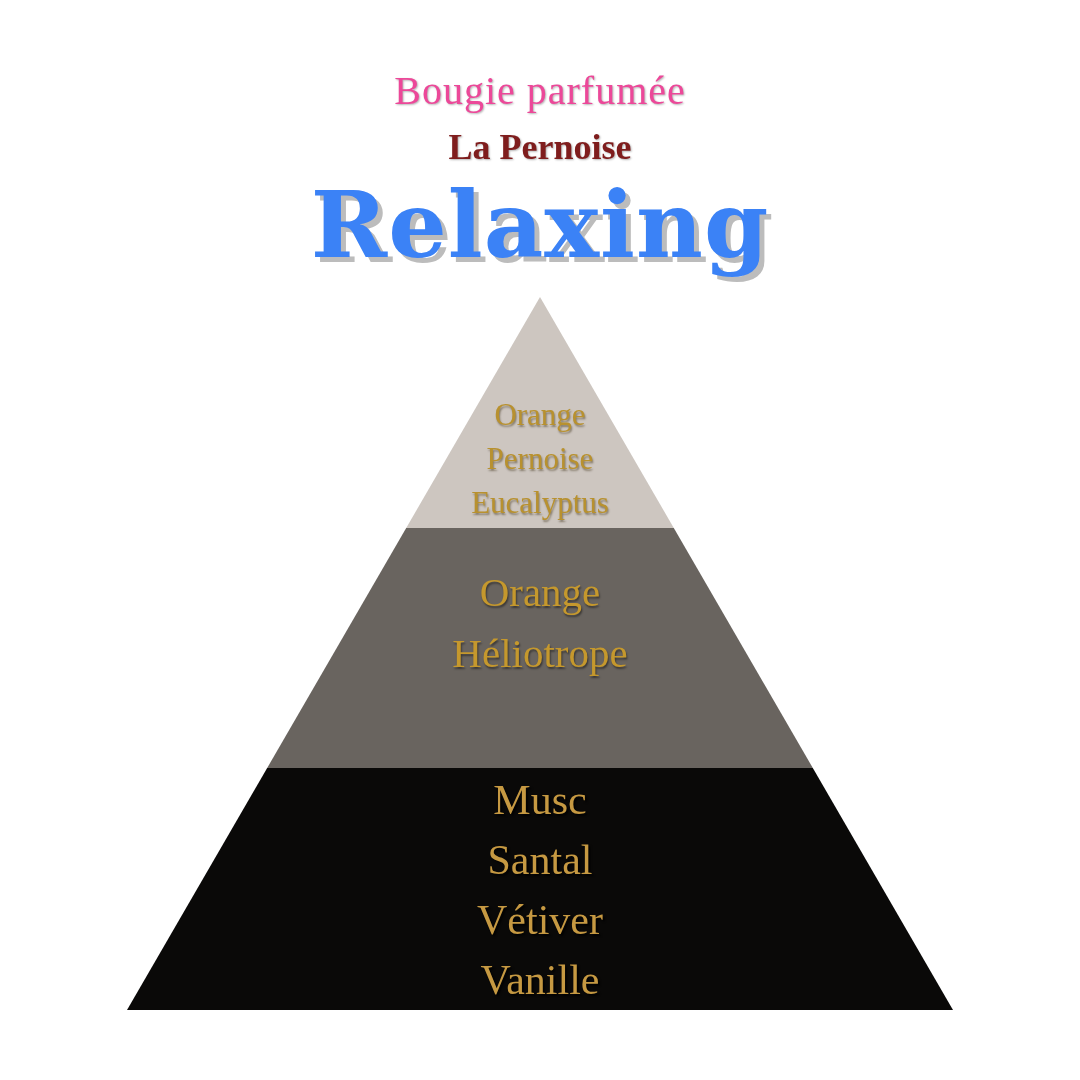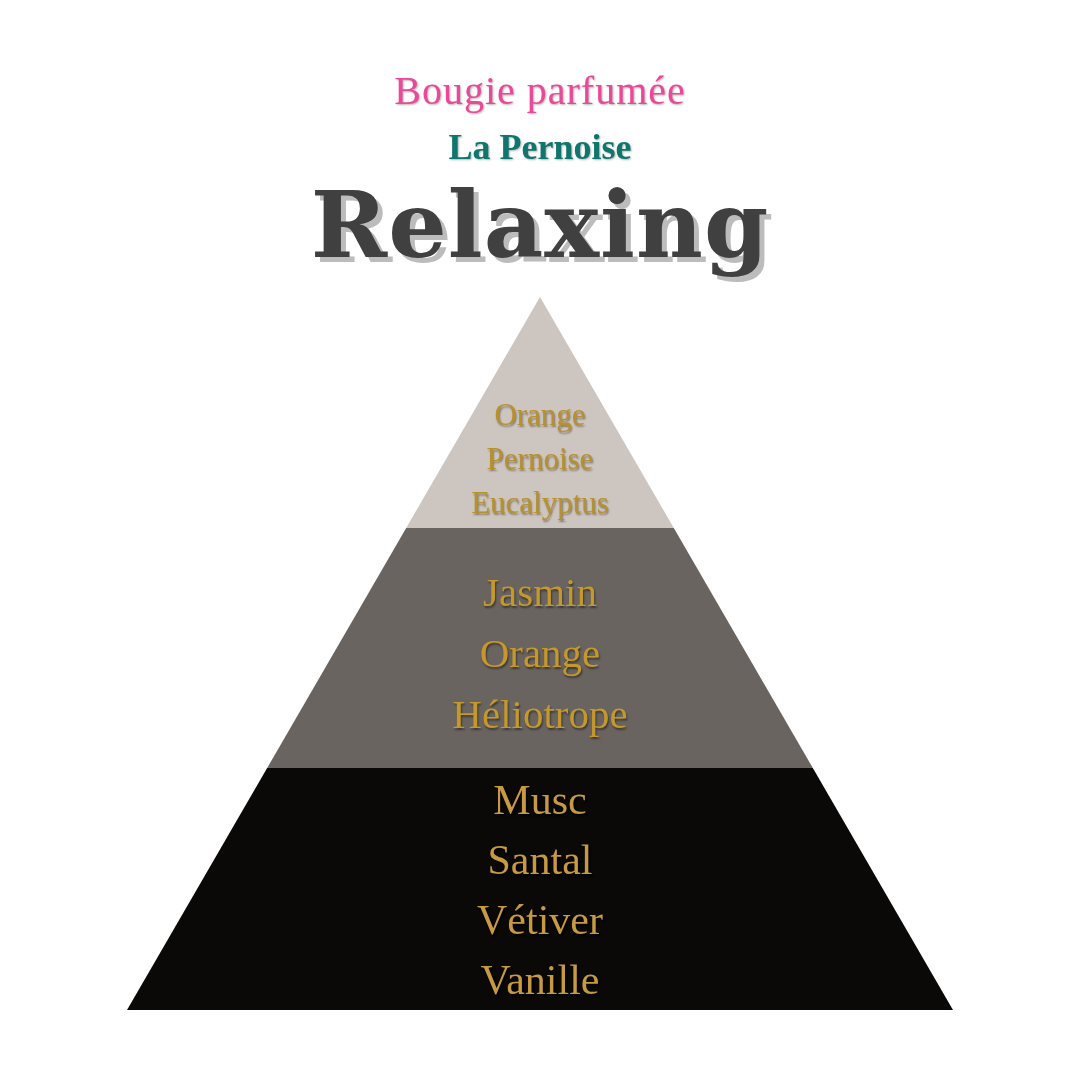--- a/index.html
+++ b/index.html
@@ -27,21 +27,21 @@
     color: #ec4899;
     text-shadow: 1px 1px 2px rgba(0,0,0,0.30);
     letter-spacing: 1px;
     margin-top: 11px;
   }
   .brand {
     margin-top: 10px;
     font-size: 36px;
     line-height: 44px;
     font-weight: 700;
-    color: #0f766e;
+    color: #7f1d1d;
     text-shadow: 1px 1px 2px rgba(0,0,0,0.30);
   }
   .scent-title {
     margin-top: 4px;
     font-family: "DejaVu Serif", "Liberation Serif", serif;
     font-size: 92px;
     line-height: 104px;
     font-weight: 700;
     letter-spacing: 1px;
     text-shadow: 5px 5px 0 #bcbcbc;
@@ -96,33 +96,32 @@
   }
 </style>
 </head>
 <body>
 
 <div class="canvas">
 
   <div class="header">
     <div class="product-type">Bougie parfumée</div>
     <div class="brand">La Pernoise</div>
-    <div class="scent-title" style="color: #404040;">Relaxing</div>
+    <div class="scent-title" style="color: #3b82f6;">Relaxing</div>
   </div>
 
   <div class="pyramid">
 
     <div class="level level-top" style="background-color: rgb(205, 198, 192); color: rgb(184, 145, 47);">
       <div class="note">Orange</div>
       <div class="note">Pernoise</div>
       <div class="note">Eucalyptus</div>
     </div>
 
     <div class="level level-heart" style="background-color: rgb(105, 100, 95); color: rgb(197, 152, 45);">
-      <div class="note">Jasmin</div>
       <div class="note">Orange</div>
       <div class="note">Héliotrope</div>
     </div>
 
     <div class="level level-base" style="background-color: rgb(10, 9, 8); color: rgb(198, 153, 66);">
       <div class="note">Musc</div>
       <div class="note">Santal</div>
       <div class="note">Vétiver</div>
       <div class="note">Vanille</div>
     </div>

